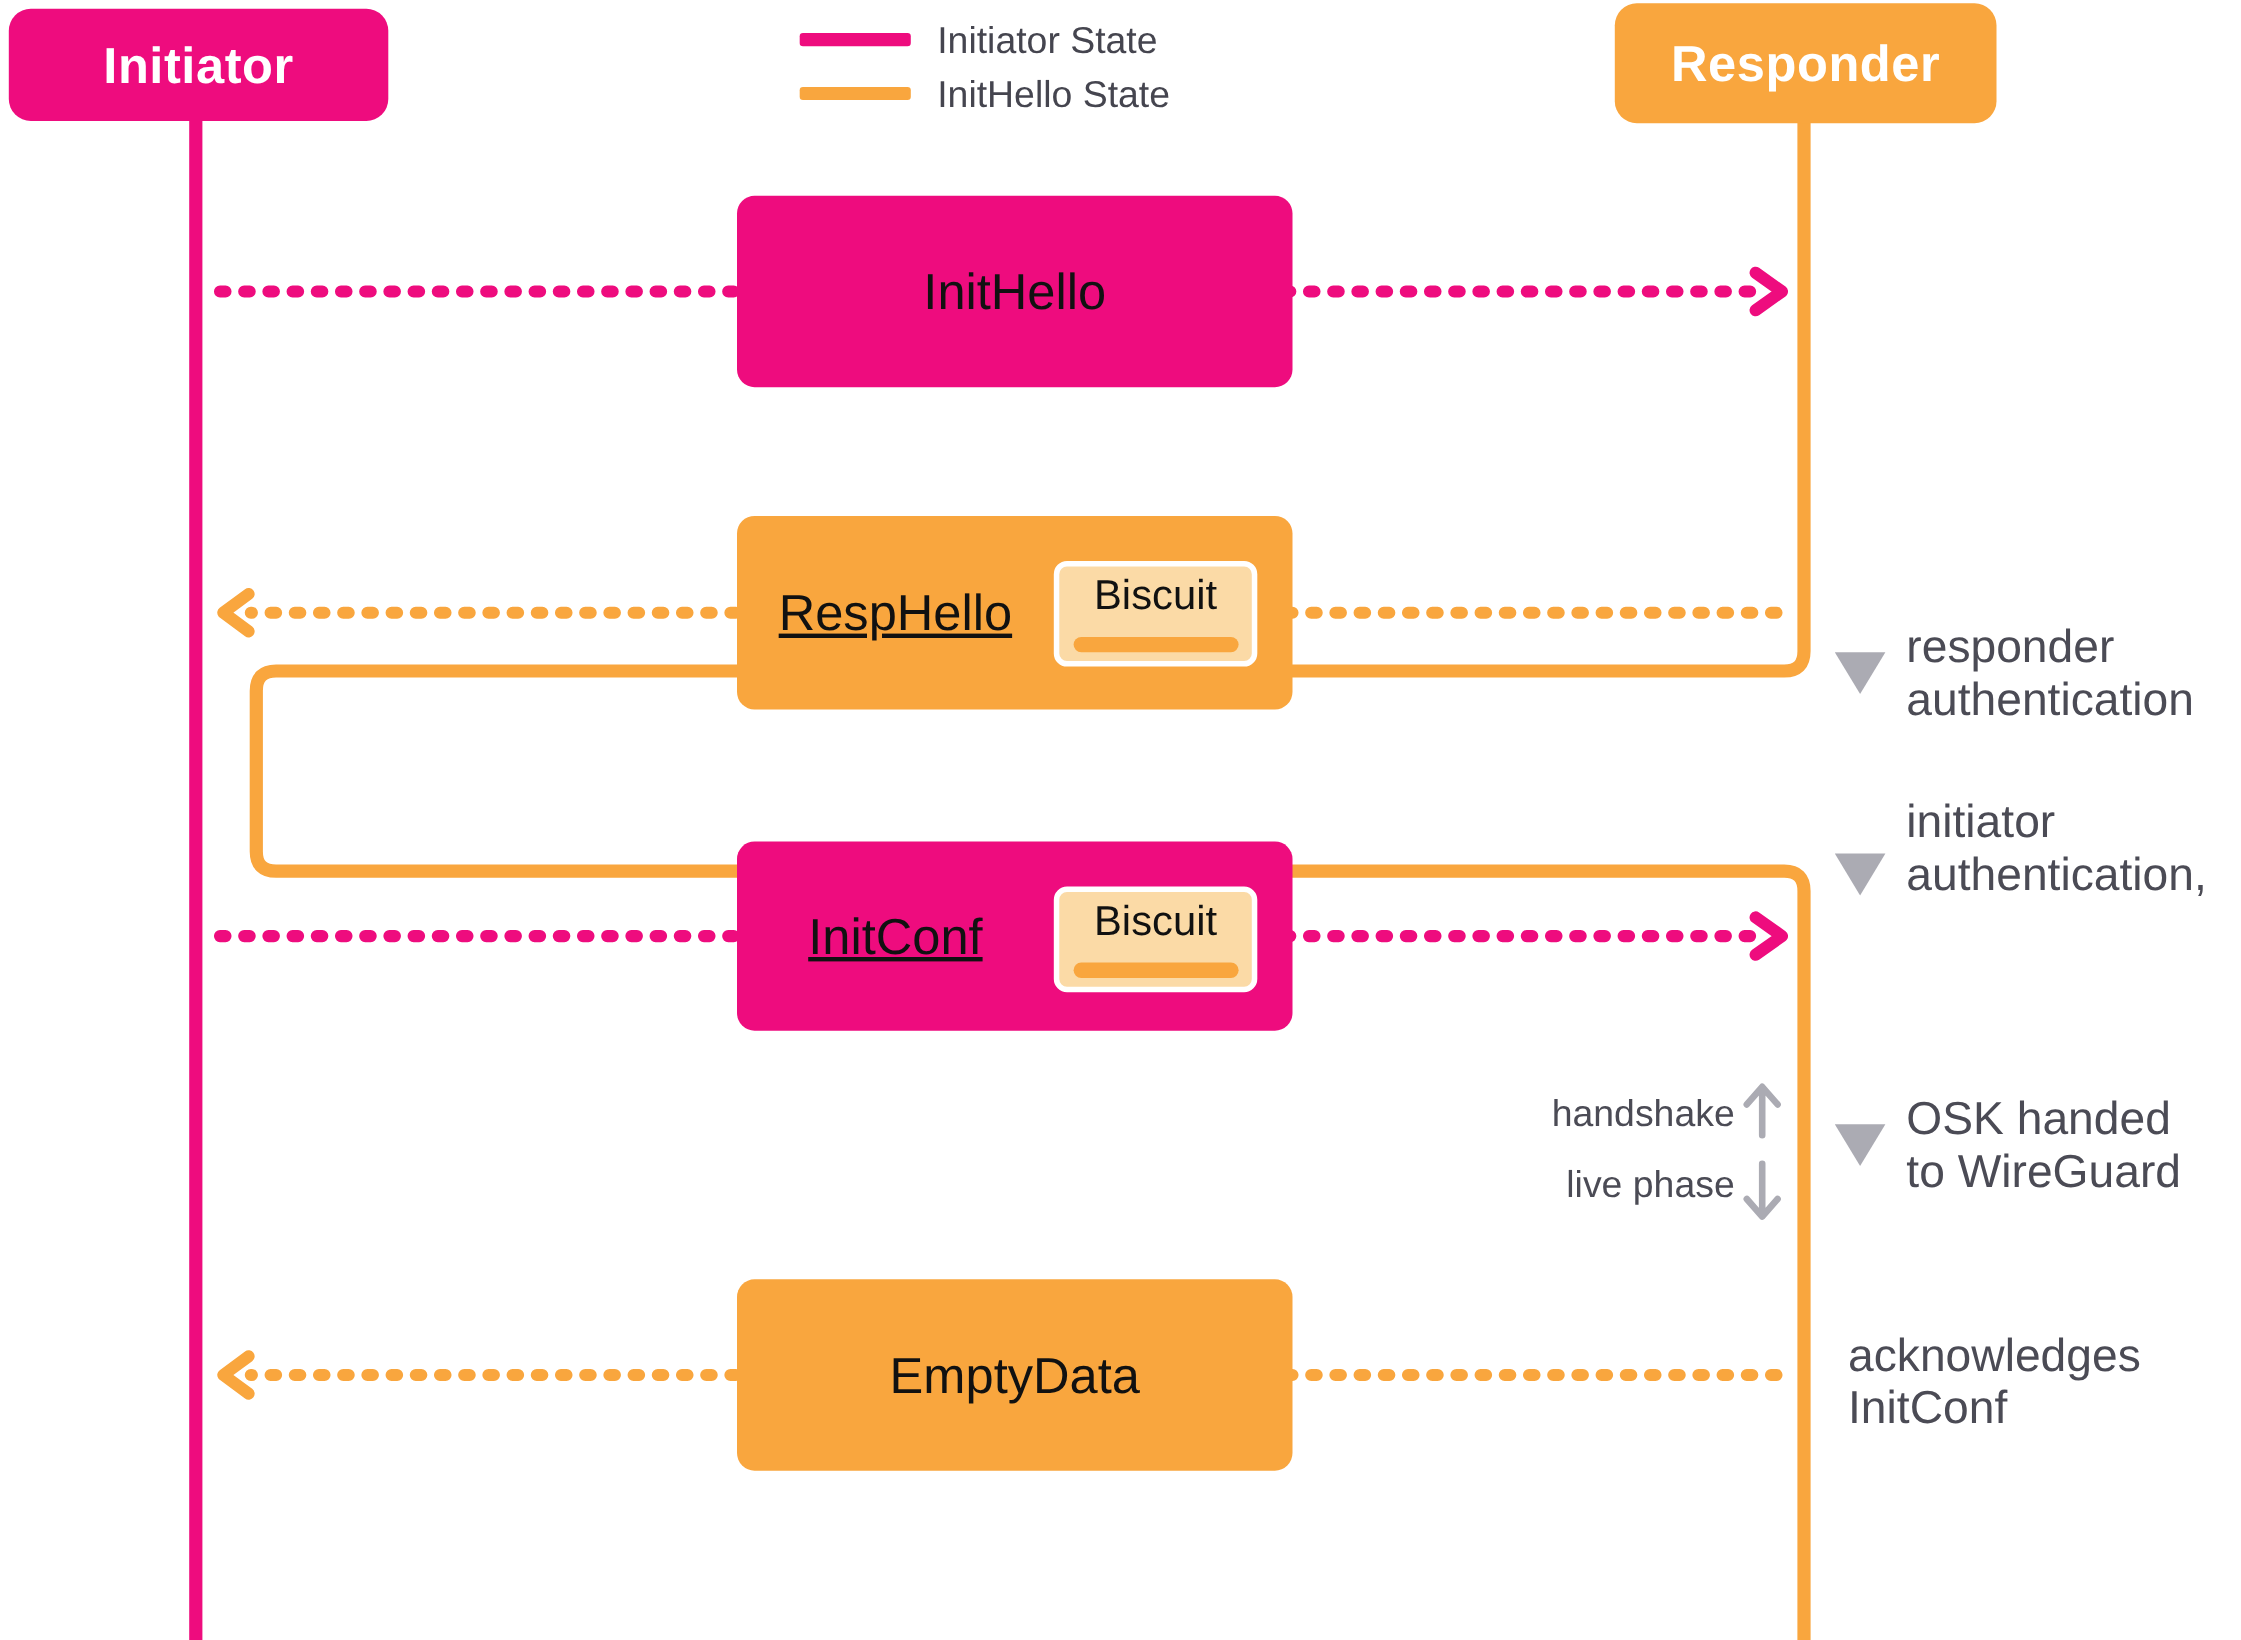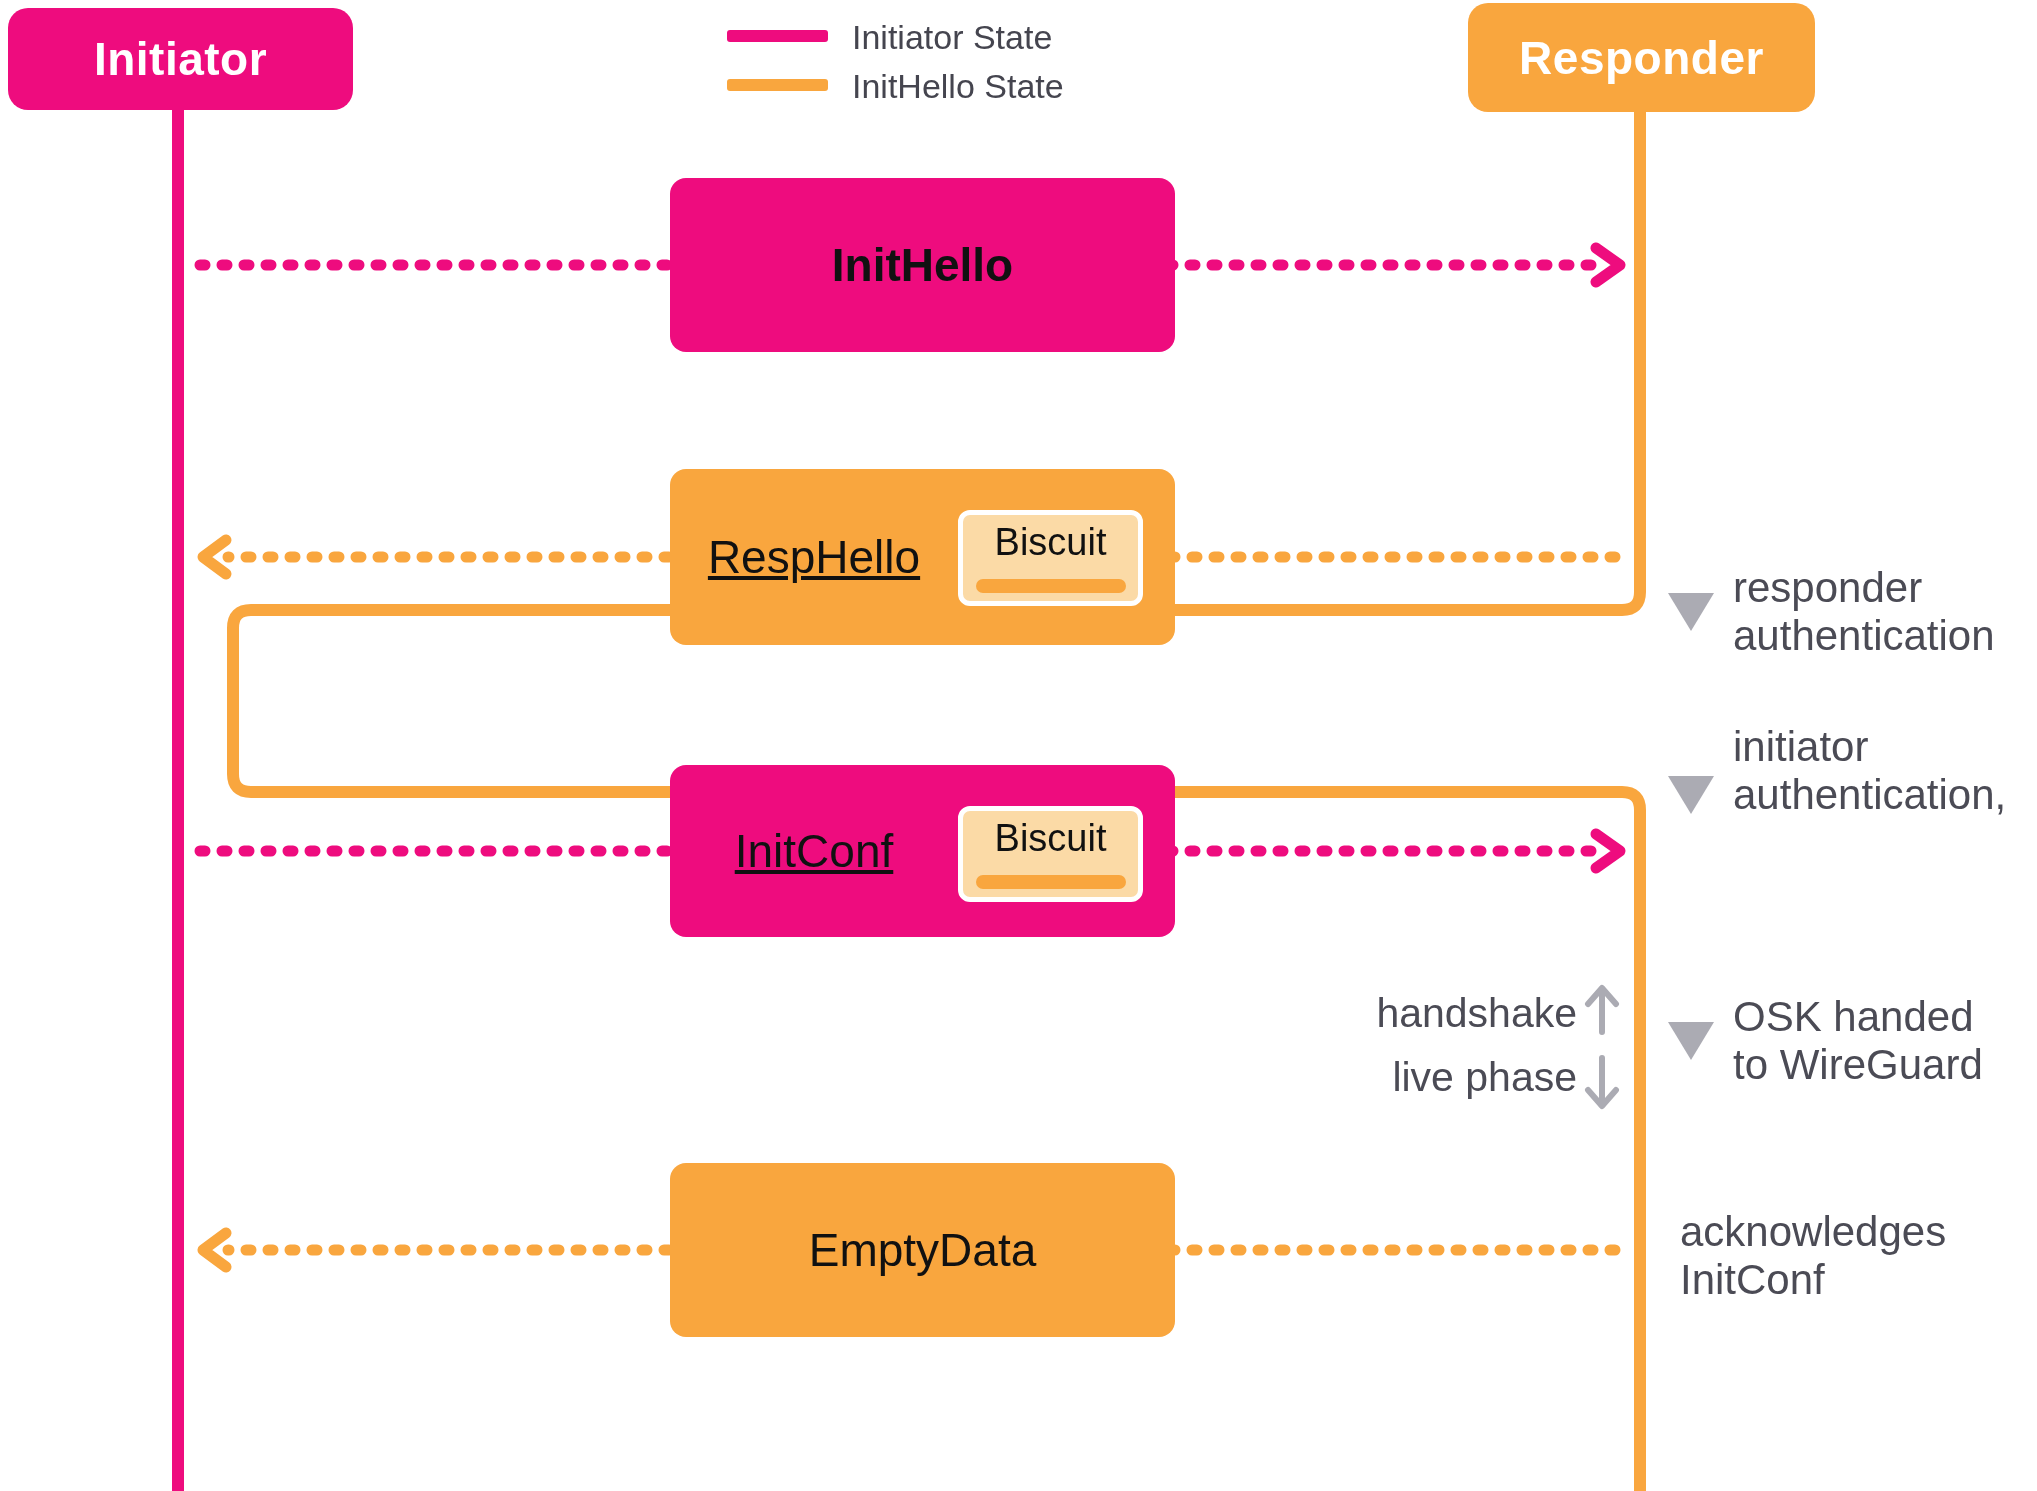--- a/index.html
+++ b/index.html
@@ -72,21 +72,21 @@
     font-size:42px;line-height:48px;white-space:nowrap;
   }
   .annotation .line{display:block;}
   .tri-down{
     position:absolute;z-index:3;width:0;height:0;
     border-left:23px solid transparent;border-right:23px solid transparent;
     border-top:38px solid var(--shape-gray);
   }
   .phase-label{
     position:absolute;z-index:3;color:var(--annotation-text);
-    font-size:41px;line-height:46px;white-space:nowrap;text-align:right;right:460px;
+    font-size:34px;line-height:46px;white-space:nowrap;text-align:right;right:460px;
   }
 </style>
 </head>
 <body>
 
 <div id="canvas">
 
   <svg id="wires" width="2037" height="1491" viewBox="0 0 2037 1491">
 
     <path class="lifeline stroke-pink" d="M178,106 V1491"></path>
@@ -114,21 +114,21 @@
   </div>
   <div class="actor-box actor-responder">
     <span>Responder</span>
   </div>
 
   <div class="legend-swatch" style="left:727px;top:30px;background:var(--initiator-color);"></div>
   <div class="legend-label" style="left:852px;top:20px;">Initiator State</div>
   <div class="legend-swatch" style="left:727px;top:79px;background:var(--responder-color);"></div>
   <div class="legend-label" style="left:852px;top:69px;">InitHello State</div>
 
-  <div class="msg-box msg-pink" style="top:178px;height:174px;font-weight:bold;">
+  <div class="msg-box msg-pink" style="top:178px;height:174px;">
     <div class="msg-label-center">InitHello</div>
   </div>
 
   <div class="msg-box msg-orange" style="top:469px;height:176px;">
     <div class="msg-label-left">RespHello</div>
     <div class="biscuit">
       <div class="biscuit-label">Biscuit</div>
       <div class="biscuit-pill"></div>
     </div>
   </div>

